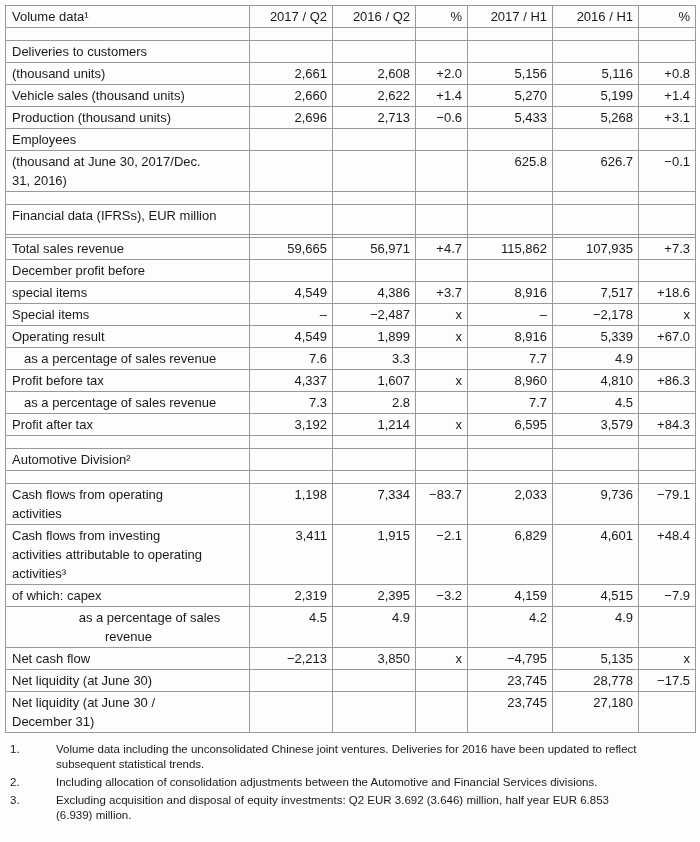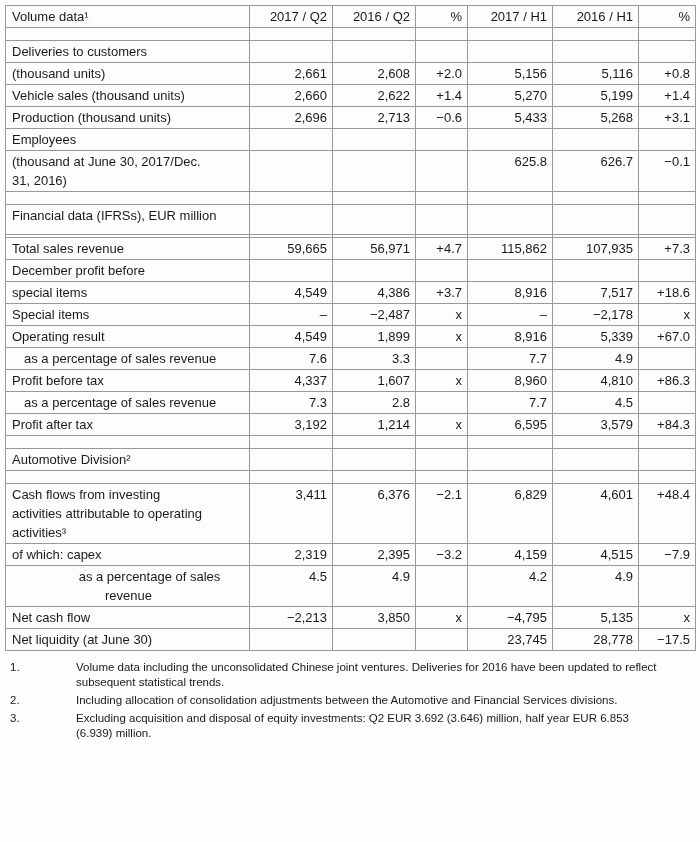--- a/index.html
+++ b/index.html
@@ -57,21 +57,21 @@
   .indent2 { text-indent: 42px; text-align: center; }
   .footnotes {
     margin-top: 9px;
     font-size: 11.5px;
     line-height: 15px;
     padding-left: 5px;
     color: #1a1a1a;
   }
   .fn-row { display: flex; margin-bottom: 3px; }
   .fn-num { flex: 0 0 46px; }
-  .fn-text { flex: 0 1 592px; margin-left: 20px; }
+  .fn-text { flex: 0 1 592px; }
 </style>
 </head>
 <body>
 
 <div class="page">
   <table>
     <colgroup>
       <col class="c-label">
         <col class="c1">
         <col class="c2">
@@ -285,25 +285,35 @@
         <tr class="spacer">
           <td class="lbl"></td>
           <td class="num"></td>
           <td class="num"></td>
           <td class="num"></td>
           <td class="num"></td>
           <td class="num"></td>
           <td class="num"></td>
         </tr>
         <tr>
+          <td class="lbl">Cash flows from operating
+activities</td>
+          <td class="num">1,198</td>
+          <td class="num">7,334</td>
+          <td class="num">−83.7</td>
+          <td class="num">2,033</td>
+          <td class="num">9,736</td>
+          <td class="num">−79.1</td>
+        </tr>
+        <tr>
           <td class="lbl">Cash flows from investing
 activities attributable to operating
 activities³</td>
           <td class="num">3,411</td>
-          <td class="num">6,376</td>
+          <td class="num">1,915</td>
           <td class="num">−2.1</td>
           <td class="num">6,829</td>
           <td class="num">4,601</td>
           <td class="num">+48.4</td>
         </tr>
         <tr>
           <td class="lbl">of which: capex</td>
           <td class="num">2,319</td>
           <td class="num">2,395</td>
           <td class="num">−3.2</td>
@@ -331,20 +341,30 @@
           <td class="num">x</td>
         </tr>
         <tr>
           <td class="lbl">Net liquidity (at June 30)</td>
           <td class="num"></td>
           <td class="num"></td>
           <td class="num"></td>
           <td class="num">23,745</td>
           <td class="num">28,778</td>
           <td class="num">−17.5</td>
+        </tr>
+        <tr>
+          <td class="lbl">Net liquidity (at June 30 /
+December 31)</td>
+          <td class="num"></td>
+          <td class="num"></td>
+          <td class="num"></td>
+          <td class="num">23,745</td>
+          <td class="num">27,180</td>
+          <td class="num"></td>
         </tr>
       </tbody>
   </table>
   <div class="footnotes">
       <div class="fn-row">
         <span class="fn-num">1.</span>
         <span class="fn-text">Volume data including the unconsolidated Chinese joint ventures. Deliveries for 2016 have been updated to reflect subsequent statistical trends.</span>
       </div>
       <div class="fn-row">
         <span class="fn-num">2.</span>

